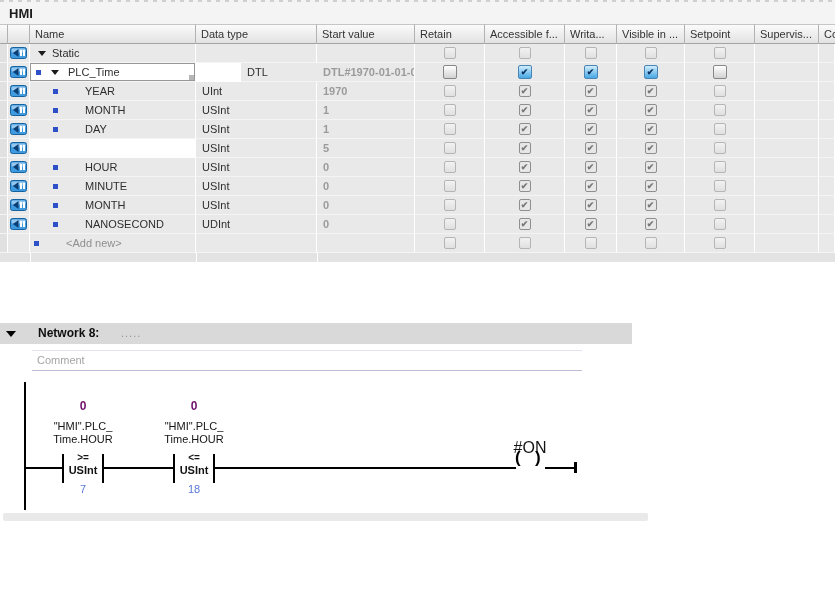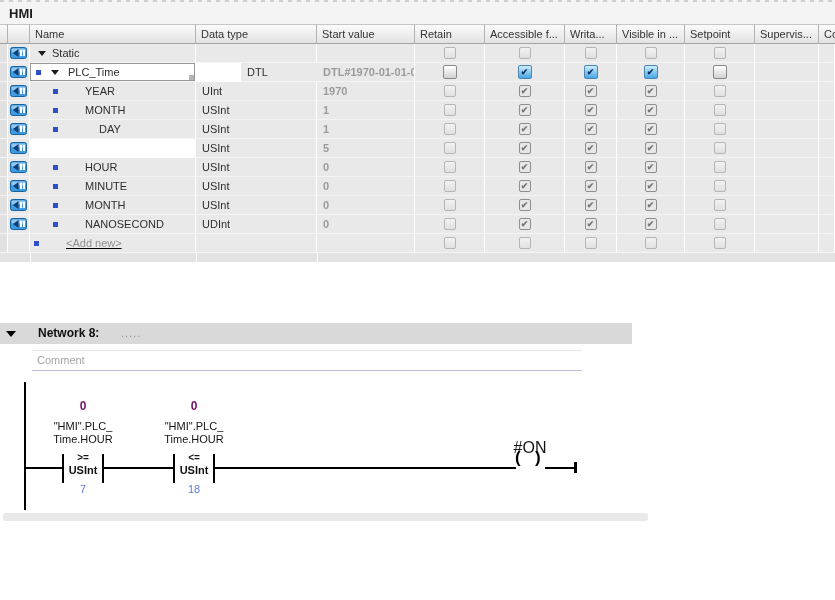--- a/index.html
+++ b/index.html
@@ -273,21 +273,21 @@
           <div class="cell margin" style="left: 0px; width: 8px;"></div>
           <div class="cell " style="left: 8px; width: 22px;"><div class="tag-icon" style="margin-top: 3px;"><svg width="17" height="12" viewBox="0 0 17 12">
                 <rect x="0.5" y="0.5" width="16" height="11" rx="2" fill="#3f9ae0" stroke="#17639f"></rect>
                 <rect x="1.5" y="1.5" width="14" height="4" rx="1.5" fill="rgba(255,255,255,0.45)"></rect>
                 <path d="M8.5 2 L3 6 L8.5 10 Z" fill="#0b3e73"></path>
                 <rect x="10" y="3" width="2" height="6" fill="#ffffff"></rect>
                 <rect x="13" y="3" width="2" height="6" fill="#ffffff"></rect>
               </svg></div></div>
           <div class="cell name-cell" style="left: 30px; width: 166px;">
             <div class="bullet" style="margin-left: 23px;"></div>
-            <div class="name-label" style="margin-left: 41px;">DAY</div>
+            <div class="name-label" style="margin-left: 27px;">DAY</div>
           </div>
           <div class="cell text-cell" style="left: 196px; width: 121px;">USInt</div>
           <div class="cell text-cell start-cell" style="left: 317px; width: 98px;">1</div>
           <div class="cell cb-cell" style="left: 415px; width: 70px;">
             <div class="cb dis-un"></div>
           </div>
           <div class="cell cb-cell" style="left: 485px; width: 80px;">
             <div class="cb dis-ch">
               <span class="tick">✔</span>
             </div>
@@ -495,21 +495,21 @@
           </div>
           <div class="cell cb-cell" style="left: 685px; width: 70px;">
             <div class="cb dis-un"></div>
           </div>
           <div class="cell " style="left: 755px; width: 64px;"></div>
           <div class="cell " style="left: 819px; width: 16px;"></div>
         </div>
         <div class="db-row" style="top: 190px;">
           <div class="cell margin" style="left: 0px; width: 8px;"></div>
           <div class="cell " style="left: 8px; width: 22px;"></div>
-          <div class="cell name-cell" style="left: 30px; width: 166px; text-decoration: underline;">
+          <div class="cell name-cell" style="left: 30px; width: 166px;">
             <div class="bullet" style="margin-left: 4px;"></div>
             <div class="name-label grey" style="margin-left: 27px;">&lt;Add new&gt;</div>
           </div>
           <div class="cell text-cell" style="left: 196px; width: 121px;"></div>
           <div class="cell text-cell start-cell" style="left: 317px; width: 98px;"></div>
           <div class="cell cb-cell" style="left: 415px; width: 70px;">
             <div class="cb dis-un"></div>
           </div>
           <div class="cell cb-cell" style="left: 485px; width: 80px;">
             <div class="cb dis-un"></div>

